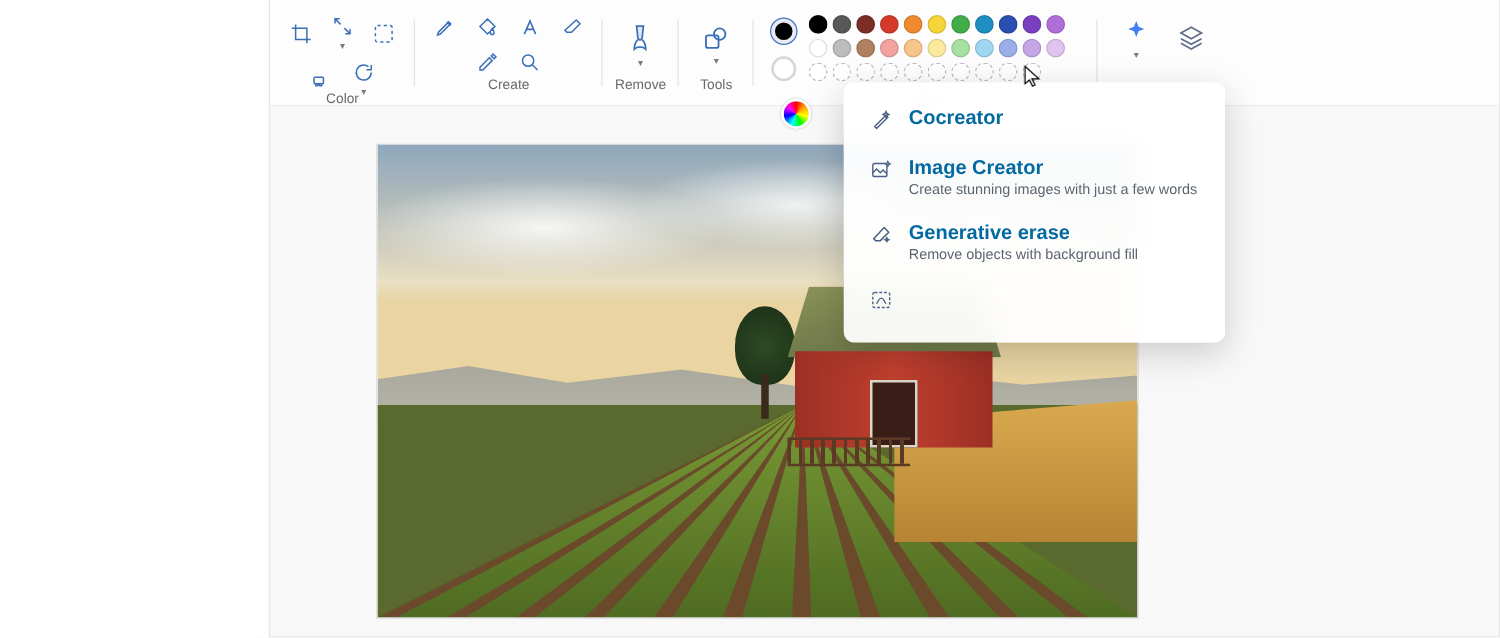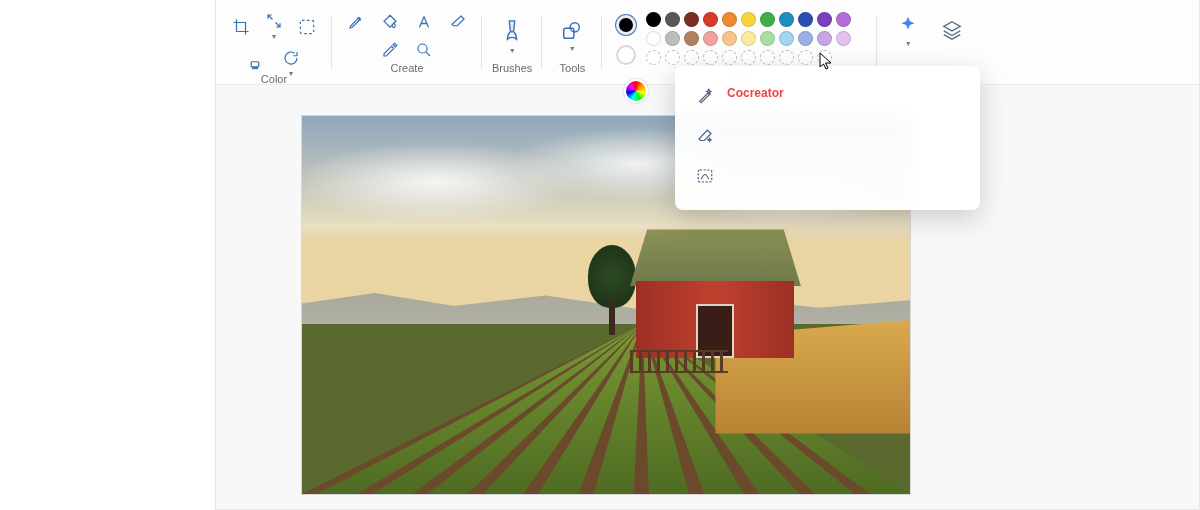--- a/index.html
+++ b/index.html
@@ -62,21 +62,21 @@
   .barn-door { position:absolute; left:38%; top:58%; width:24%; height:42%; background:#3a1d17; border:2px solid #dcd7c4; }
   .tree { position:absolute; right:45%; top:34%; width:8%; height:24%; }
   .tree .crown { position:absolute; left:0; top:0; width:100%; height:70%; background:radial-gradient(circle,#2d4a24,#1a2e16); border-radius:50% 50% 45% 45%; }
   .tree .trunk { position:absolute; left:44%; bottom:0; width:12%; height:40%; background:#3a2a1c; }
   .fence { position:absolute; left:54%; top:62%; width:16%; height:6%; background:repeating-linear-gradient(90deg,#5a3a24 0 3px, transparent 3px 9px); border-top:2px solid #5a3a24; border-bottom:2px solid #5a3a24; }
   .ai-menu { position:absolute; left:459px; top:66px; width:305px; background:rgba(255,255,255,0.94); backdrop-filter: blur(8px); border-radius:8px; box-shadow:0 8px 28px rgba(0,0,0,.18); padding:10px 8px 14px; }
   .ai-item { display:flex; gap:12px; padding:10px 12px; border-radius:6px; cursor:pointer; }
   .ai-icon { width:20px; height:20px; flex:0 0 20px; color:#4a5f82; display:flex; align-items:center; justify-content:center; }
   .ai-icon svg { width:18px; height:18px; }
   .ai-text { display:flex; flex-direction:column; }
-  .ai-title { font-size:12px; font-weight:600; color:#ef4444; }
+  .ai-title { font-size:16px; font-weight:600; color:#0369a1; }
   .ai-desc { font-size:11.5px; color:#5c6470; margin-top:2px; }
   .cursor { position:absolute; left:603px; top:52px; width:14px; height:18px; pointer-events:none; }
   .cursor svg { width:14px; height:18px; }
 </style>
 </head>
 <body>
 
 <div class="app">
 
   <div class="ribbon">
@@ -156,21 +156,21 @@
     <div class="group brush-grp">
       <div class="group-tools">
         <div class="stack">
           <svg width="22" height="26" viewBox="0 0 24 28" fill="none" stroke="#3a6fb7" stroke-width="1.5">
               <path d="M9 3h6l-1 9c0 2-1 3-2 3s-2-1-2-3L9 3z" fill="#dfe7f2"></path>
               <path d="M10 15c-2 2-3 5-3 8 1-1 3-2 5-2s4 1 5 2c0-3-1-6-3-8"></path>
             </svg>
           <span class="chev">▾</span>
         </div>
       </div>
-      <div class="group-label">Brushes</div>
+      <div class="group-label">Remove</div>
     </div>
 
     <div class="group shapes-grp">
       <div class="group-tools">
         <div class="stack">
           <svg width="22" height="22" viewBox="0 0 24 24" fill="none" stroke="#3a6fb7" stroke-width="1.6">
               <rect x="3" y="9" width="11" height="11" rx="2"></rect>
               <circle cx="15" cy="8" r="5"></circle>
             </svg>
           <span class="chev">▾</span>
@@ -305,24 +305,41 @@
           <svg viewBox="0 0 24 24" fill="none" stroke="currentColor" stroke-width="1.6">
             <path d="M5 19L17 7l2 2L7 21l-2-2zM17 3l1 2 2 1-2 1-1 2-1-2-2-1 2-1 1-2z"></path>
           </svg>
         </div>
         <div class="ai-text">
           <div class="ai-title">Cocreator</div>
         </div>
       </div>
       <div class="ai-item">
         <div class="ai-icon">
+          <svg viewBox="0 0 24 24" fill="none" stroke="currentColor" stroke-width="1.5">
+            <rect x="3" y="5" width="15" height="14" rx="2"></rect>
+            <path d="M3 15l4-4 4 4 3-3 4 4"></path>
+            <path d="M19 3l.8 1.6L21.5 5.5 19.8 6.4 19 8l-.8-1.6L16.5 5.5l1.7-.9L19 3z"></path>
+          </svg>
+        </div>
+        <div class="ai-text">
+          <div class="ai-title">Image Creator</div>
+          <div class="ai-desc">Create stunning images with just a few words</div>
+        </div>
+      </div>
+      <div class="ai-item">
+        <div class="ai-icon">
           <svg viewBox="0 0 24 24" fill="none" stroke="currentColor" stroke-width="1.6">
             <path d="M15 4l5 5-9 9H6l-2-2L15 4z"></path>
             <path d="M18 15l.7 1.4 1.4.7-1.4.7L18 19l-.7-1.2-1.4-.7 1.4-.7.7-1.4z"></path>
           </svg>
+        </div>
+        <div class="ai-text">
+          <div class="ai-title">Generative erase</div>
+          <div class="ai-desc">Remove objects with background fill</div>
         </div>
       </div>
       <div class="ai-item">
         <div class="ai-icon">
           <svg viewBox="0 0 24 24" fill="none" stroke="currentColor" stroke-width="1.5">
             <rect x="3" y="4" width="18" height="16" rx="2" stroke-dasharray="3 2"></rect>
             <path d="M7 16c2-4 4-6 5-6s3 2 5 6"></path>
           </svg>
         </div>
         <div class="ai-text">

